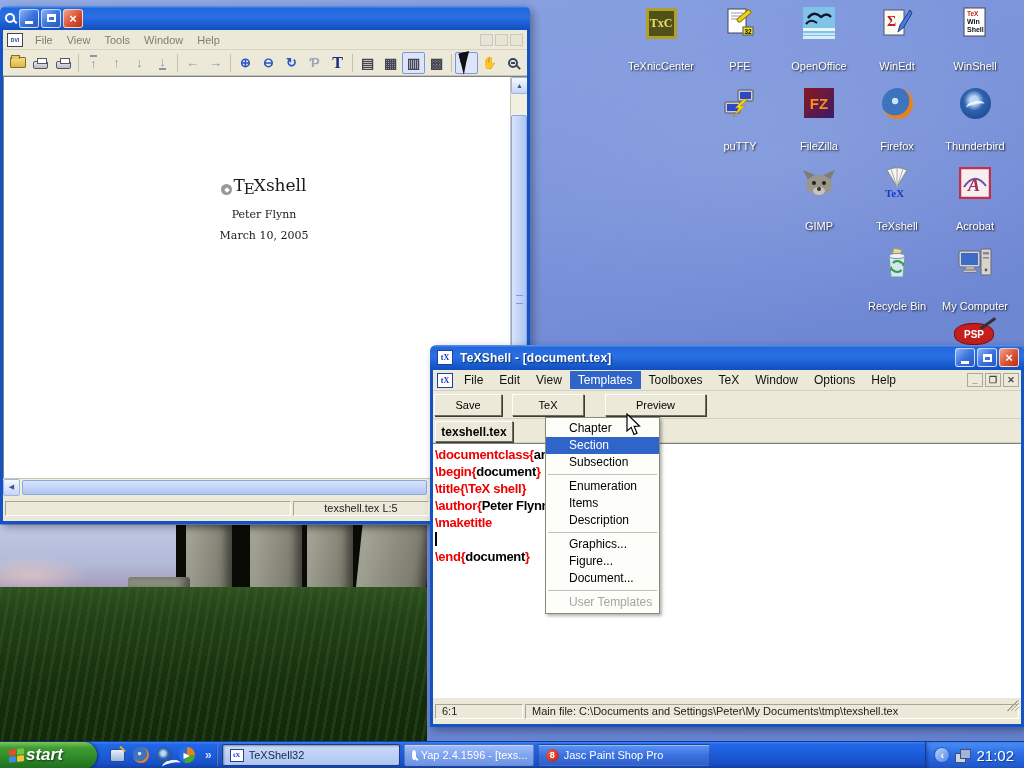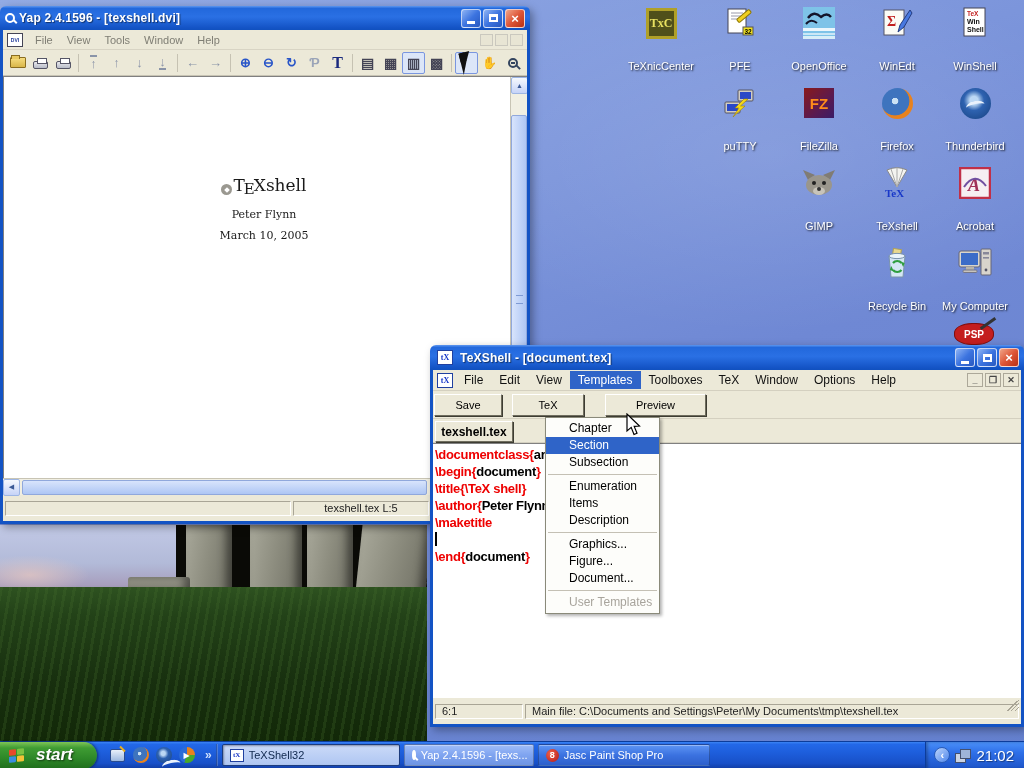--- a/index.html
+++ b/index.html
@@ -153,21 +153,21 @@
   .st2{left:250px;top:0;width:52px;height:80px;}
   .st3{left:307px;top:0;width:46px;height:78px;}
   .st4{left:358px;top:0;width:70px;height:86px;transform:skewX(-6deg);}
   .st-flat{left:128px;top:52px;width:62px;height:16px;border-radius:3px;background:linear-gradient(#9E9E90,#78786C);}
   .st-gapbg{position:absolute;left:176px;top:0;width:251px;height:86px;background:#0A0A06;}
 
   
   #taskbar{position:absolute;left:0;bottom:0;width:1024px;height:27px;z-index:40;display:flex;align-items:center;
     background:linear-gradient(180deg,#3B84F4 0%,#2368E8 9%,#1E5FDD 38%,#1850C8 82%,#123FA8 100%);
     border-top:1px solid #0C3C9A;}
-  #start-btn{height:27px;width:97px;display:flex;align-items:center;gap:12px;padding-left:9px;
+  #start-btn{height:27px;width:97px;display:flex;align-items:center;gap:2px;padding-left:9px;
     border-radius:0 14px 14px 0;
     background:linear-gradient(180deg,#7FC456 0%,#3F9C33 22%,#2E8828 60%,#1F6E1C 100%);
     box-shadow:1px 0 3px rgba(0,0,0,.5);color:#fff;font-style:italic;font-weight:bold;font-size:17px;
     text-shadow:1px 1px 2px rgba(0,0,0,.6);}
   .flag{display:grid;grid-template-columns:7px 7px;grid-template-rows:6px 6px;gap:1px;transform:skewY(-6deg);}
   .flag i{border-radius:1px;display:block;}
   .flag .r{background:#E84A2A;}.flag .g{background:#7CC242;}.flag .b{background:#3A8DE0;}.flag .y{background:#F4C338;}
   #qlaunch{display:flex;align-items:center;gap:6px;padding:0 8px 0 12px;}
   .ql{width:17px;height:17px;display:flex;align-items:center;justify-content:center;}
   .ql .i-ffx,.ql .i-tb{width:16px;height:16px;}
@@ -365,21 +365,20 @@
     <div class="stone st2"></div>
     <div class="stone st3"></div>
     <div class="stone st4"></div>
     <div class="stone st-flat"></div>
     <div class="ph-grass"></div>
   </div>
 
   <div id="yap-win" class="xp-win">
     <div class="titlebar">
       <span class="ti-yap"></span>
-      <span class="title-text">Yap 2.4.1596 - [texshell.dvi]</span>
       <span class="caps">
         <span class="cap-btn">
             <span class="g-min"></span>
           </span>
         <span class="cap-btn">
             <span class="g-max"></span>
           </span>
         <span class="cap-btn close">
             <span class="g-x"></span>
           </span>

